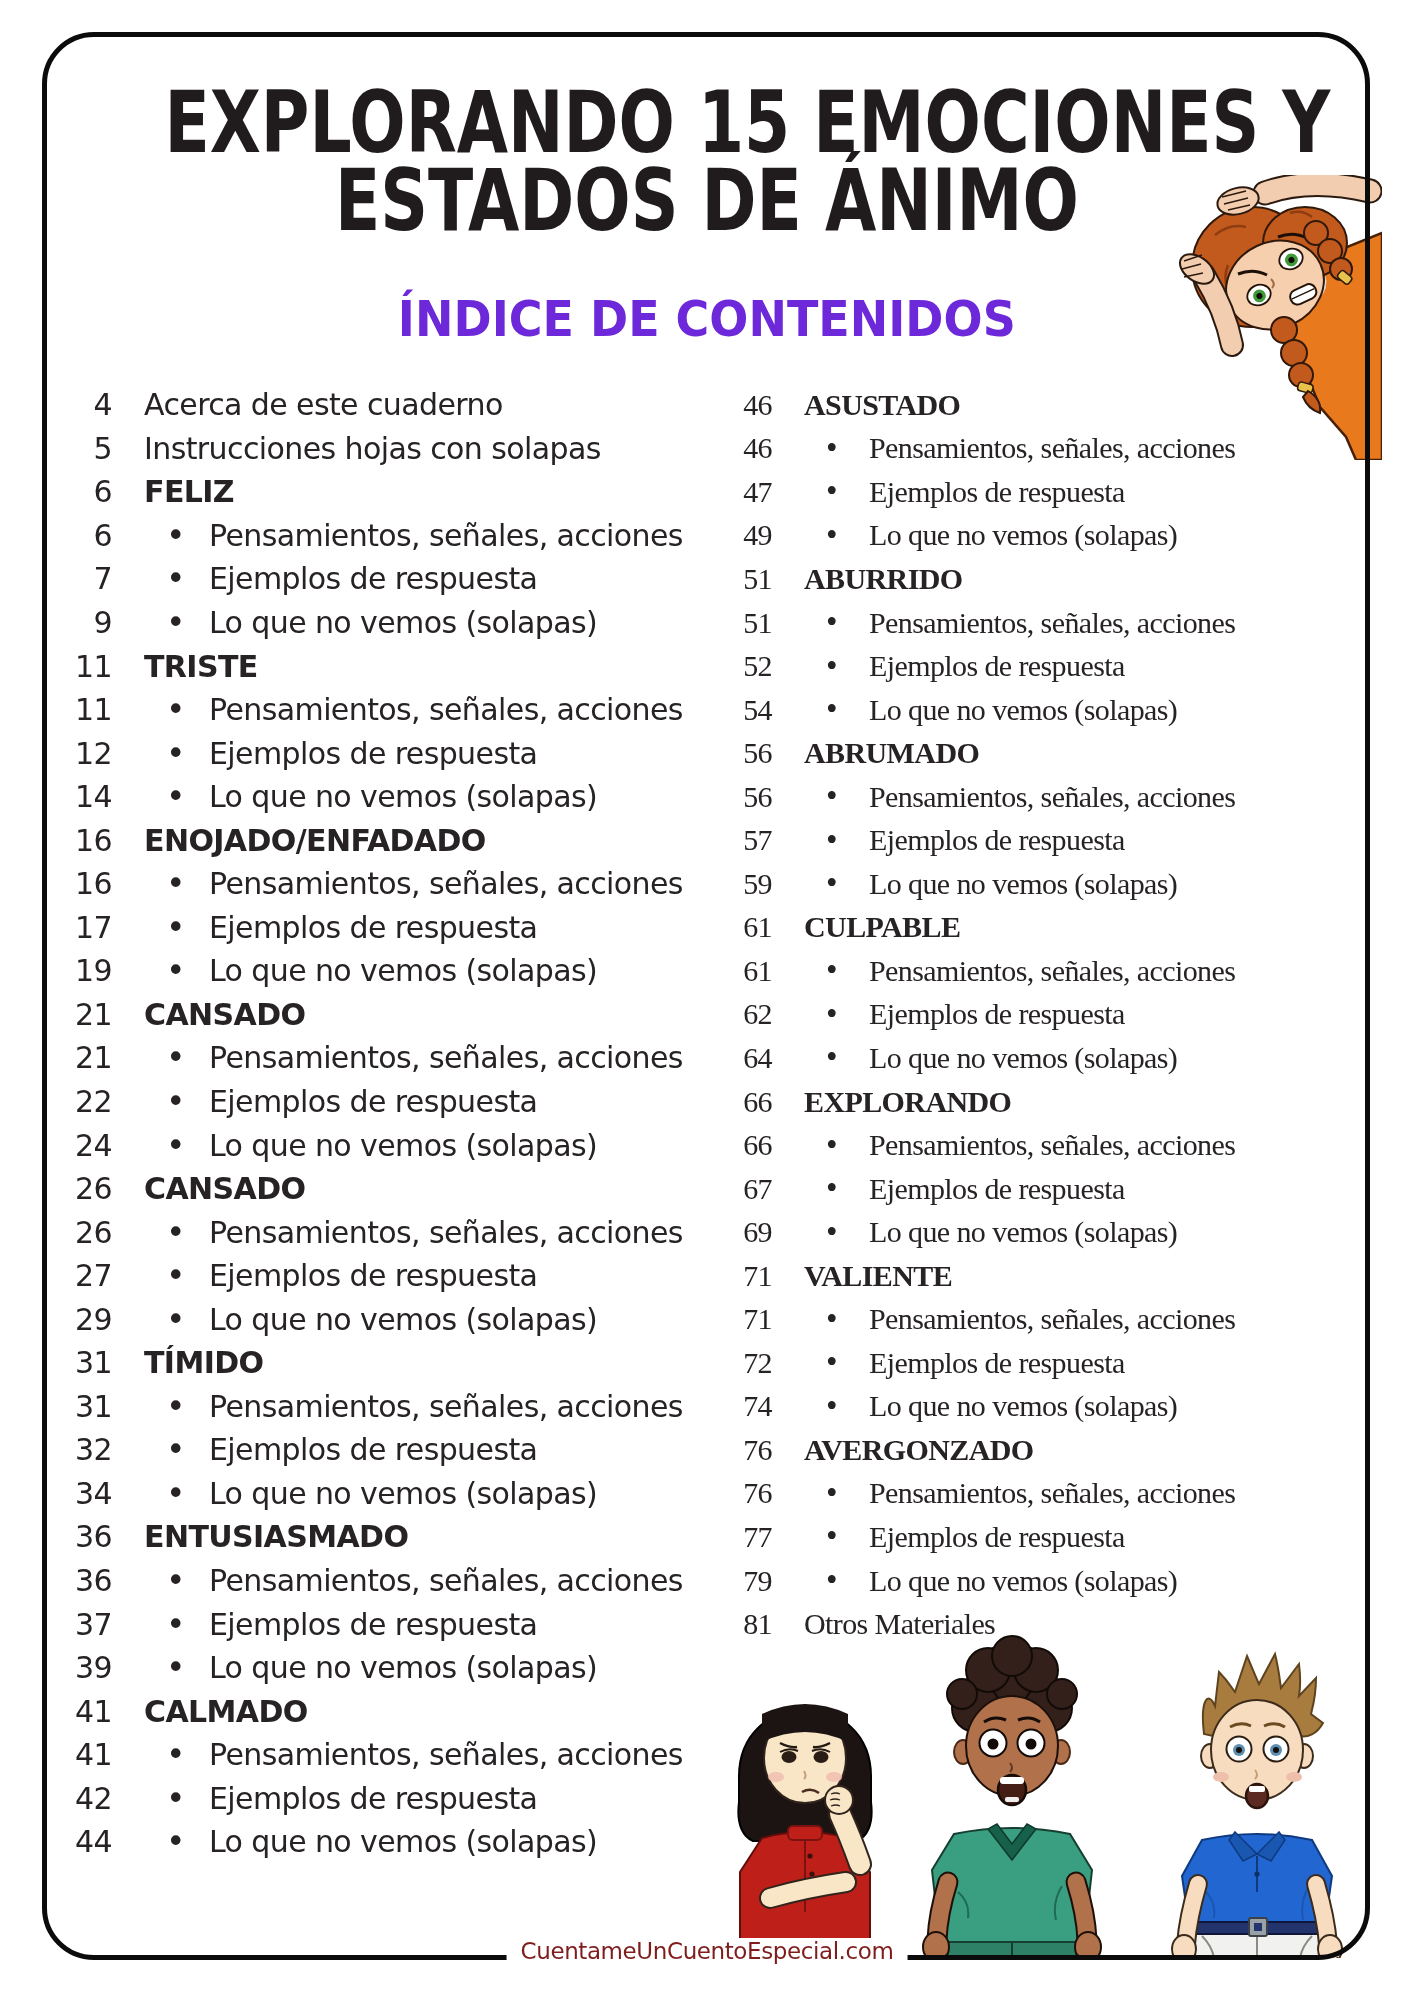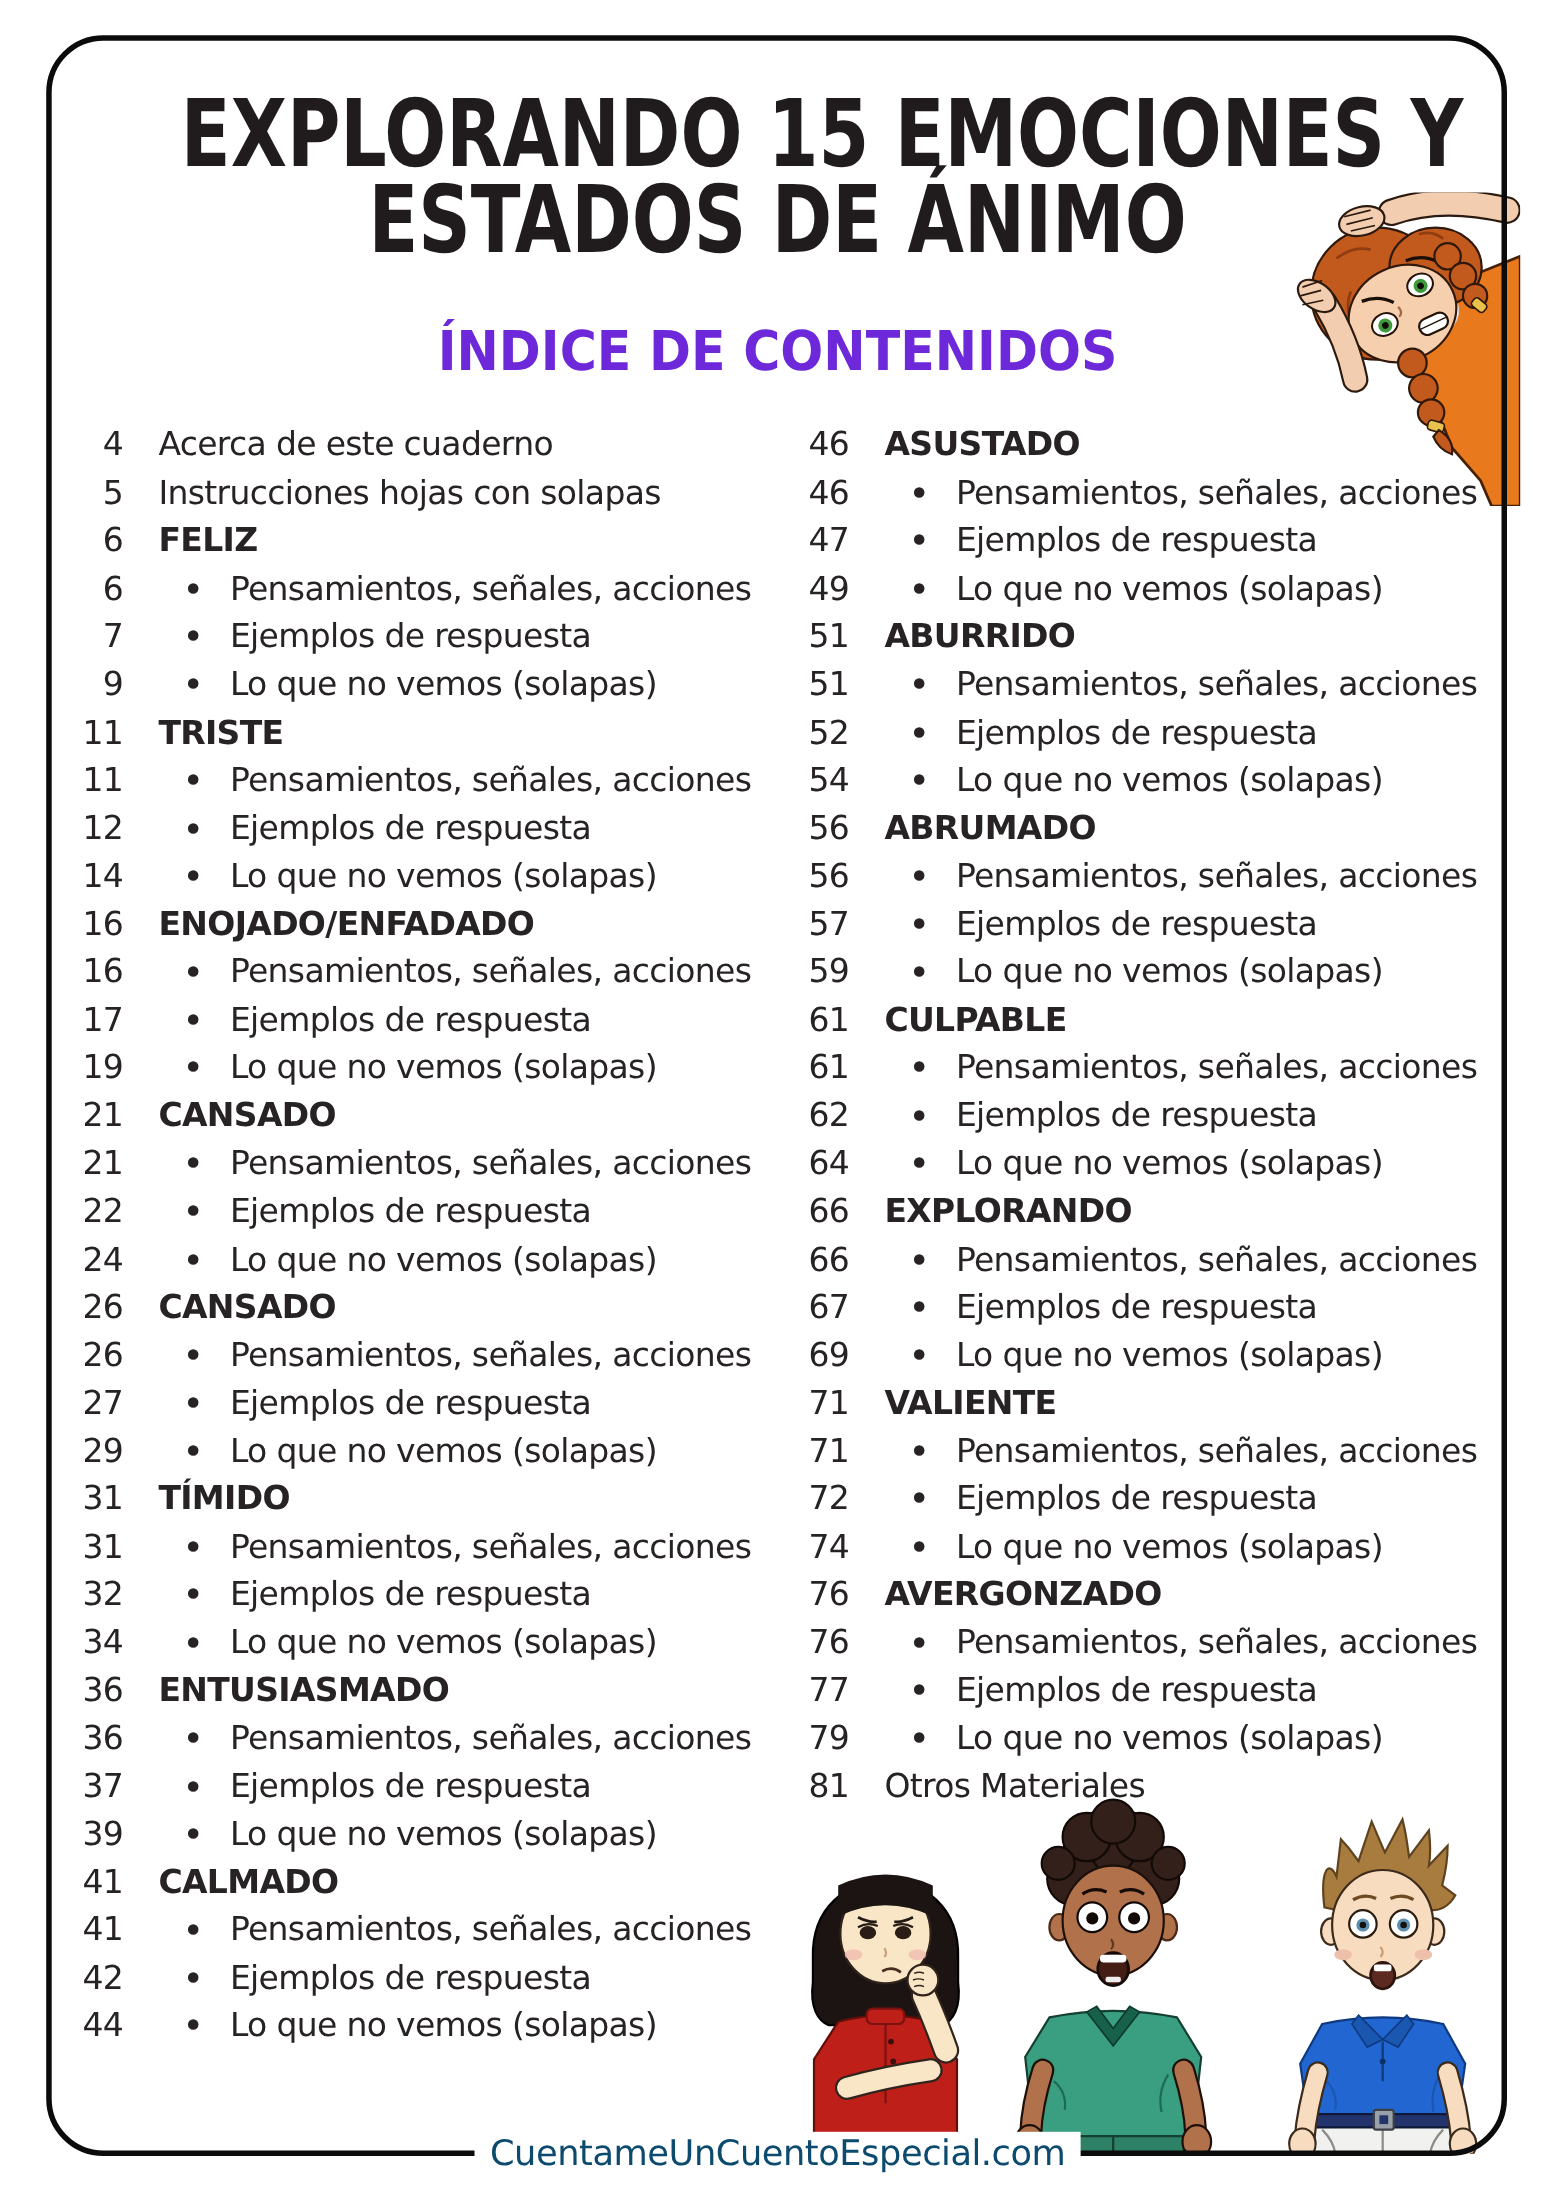--- a/index.html
+++ b/index.html
@@ -12,31 +12,31 @@
   .title{position:absolute;top:84px;left:0;right:0;text-align:center;z-index:1;}
   .title-line{height:78px;line-height:78px;font-weight:bold;font-size:85px;color:#201c1d;white-space:nowrap;}
   .title-line>span{display:inline-block;transform:scaleX(0.78);transform-origin:center;}
   
   .subtitle{position:absolute;top:290px;left:0;right:0;text-align:center;z-index:1;
         font-weight:bold;font-size:50px;color:#6d28d9;white-space:nowrap;}
   .subtitle>span{display:inline-block;transform:scaleX(0.92);transform-origin:center;}
   
   .col{position:absolute;top:383px;z-index:1;}
   .col-left{left:60px;width:620px;}
-  .col-right{left:720px;width:640px;}
+  .col-right{left:720px;width:640px;font-family:Liberation Serif, serif;}
   .row{display:flex;align-items:center;height:43.55px;font-size:30px;letter-spacing:-0.6px;color:#272324;}
   .row .num{flex:none;width:52px;text-align:right;}
   .row .dot{display:none;}
   .row.section .label{font-weight:bold;}
   .row.section .label,.row.entry .label{margin-left:32px;white-space:nowrap;}
   .row.bullet .dot{display:block;flex:none;margin-left:54px;width:16px;font-size:33px;line-height:1;}
   .row.bullet .label{margin-left:27px;white-space:nowrap;}
   
   .footer{position:absolute;top:1938px;left:50%;transform:translateX(-50%);z-index:5;
-        background:#fff;padding:0 14px;font-size:32px;letter-spacing:-0.4px;color:#0c4a6e;white-space:nowrap;}
+        background:#fff;padding:0 14px;font-size:23px;letter-spacing:-0.4px;color:#7f1d1d;white-space:nowrap;}
   
   .girl-peek{position:absolute;left:1170px;top:175px;width:212px;height:285px;z-index:2;}
   .kids{position:absolute;left:700px;top:1630px;width:680px;height:328px;z-index:2;}
 </style>
 </head>
 <body>
 
 <div class="page">
 
   <div class="page-border"></div>

